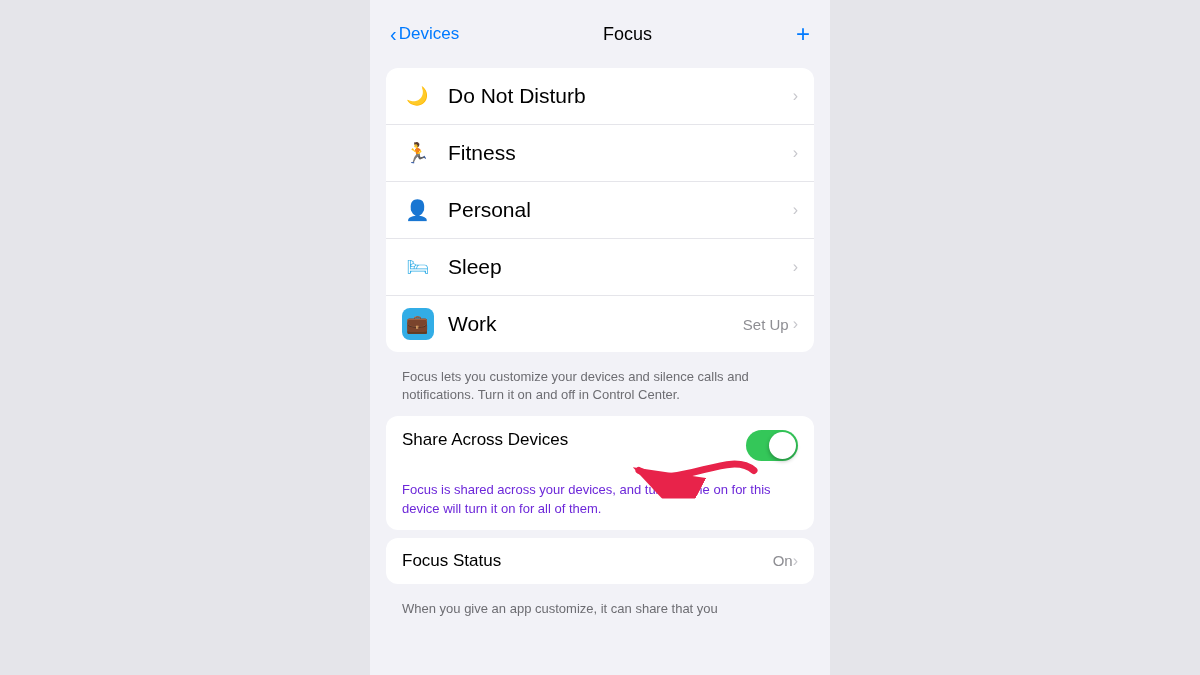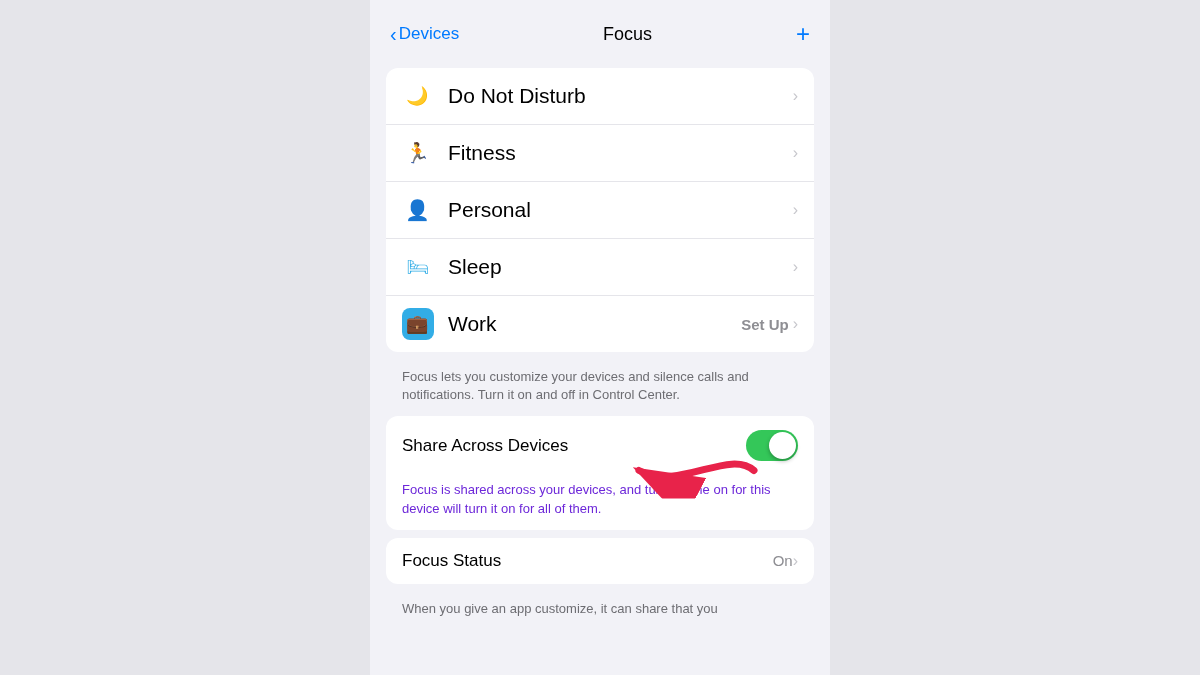--- a/index.html
+++ b/index.html
@@ -114,38 +114,37 @@
       display: flex;
       align-items: center;
       color: #8e8e93;
       font-size: 15px;
     }
 
     .item-setup {
       color: #8e8e93;
       font-size: 15px;
       margin-right: 4px;
-      font-weight: bold;
     }
 
     .chevron {
       color: #c7c7cc;
       font-size: 16px;
     }
 
     .section-note {
       font-size: 13px;
       color: #6d6d72;
       padding: 8px 16px 12px;
       line-height: 1.4;
     }
 
     .toggle-row {
       display: flex;
-      align-items: center;
+      align-items: flex-start;
       padding: 14px 16px;
     }
 
     .toggle-label {
       flex: 1;
       font-size: 17px;
       color: #000;
     }
 
     .toggle {

